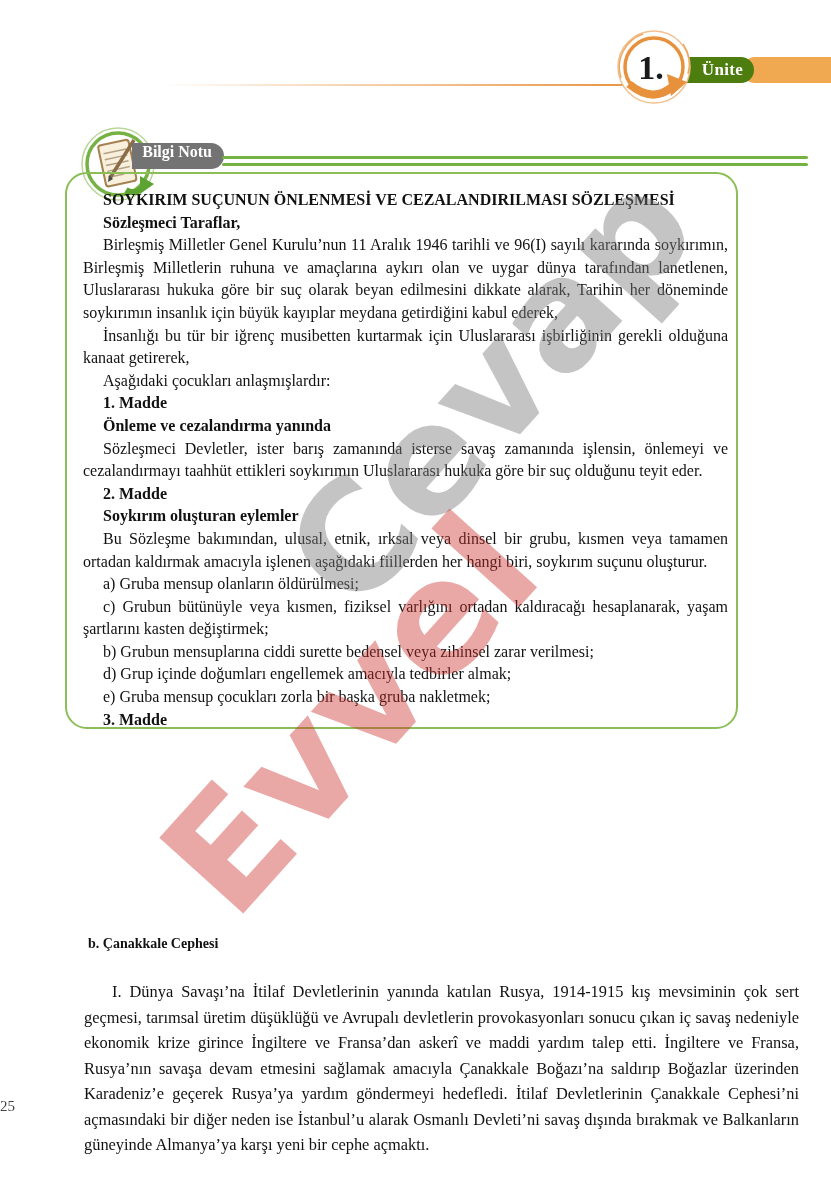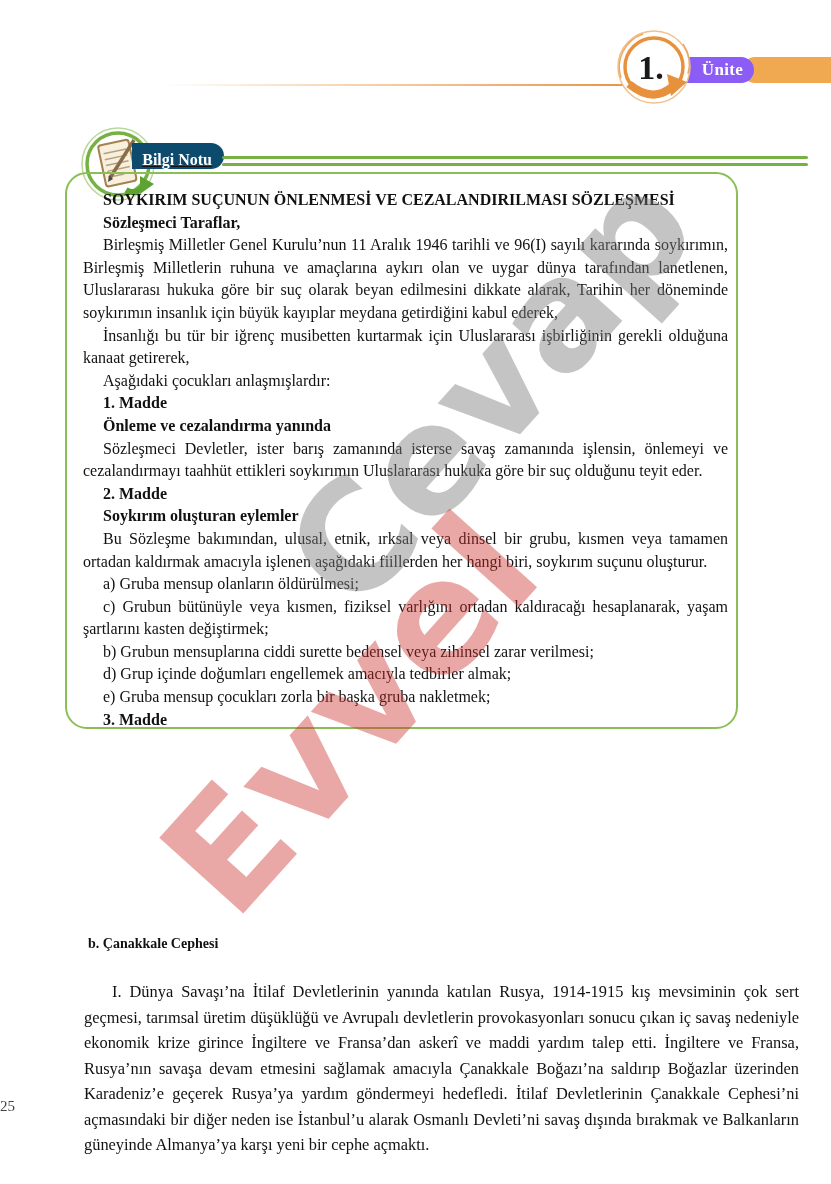--- a/index.html
+++ b/index.html
@@ -8,30 +8,30 @@
     font-family:"Liberation Serif", serif;color:#111;overflow:hidden;
   }
   [data-name]{box-sizing:border-box;}
 
   
   .top-line{position:absolute;left:160px;top:84px;width:480px;height:2px;
     background:linear-gradient(to right, rgba(232,145,61,0), #E8913D);}
   .unit-bar-light{position:absolute;left:742px;top:57px;width:89px;height:26px;
     background:#F0A951;border-radius:13px 0 0 13px;}
   .unit-pill{position:absolute;left:682px;top:57px;width:72px;height:26px;
-    background:#8b5cf6;border-radius:0 14px 14px 0;display:flex;align-items:center;
+    background:#4d7c0f;border-radius:0 14px 14px 0;display:flex;align-items:center;
     justify-content:flex-end;padding-right:11px;}
   .unit-pill span{color:#fff;font-weight:bold;font-size:17px;letter-spacing:.3px;}
   .unit-badge{position:absolute;left:613px;top:28px;width:82px;height:82px;}
 
   
   .bilgi-icon{position:absolute;left:78px;top:124px;width:80px;height:80px;}
   .bilgi-pill{position:absolute;left:132px;top:143px;width:92px;height:26px;
-    background:#0c4a6e;border-radius:0 13px 13px 0;display:flex;align-items:flex-end;
-    justify-content:flex-end;padding-right:12px;text-decoration:underline;}
+    background:#737373;border-radius:0 13px 13px 0;display:flex;align-items:flex-start;
+    justify-content:flex-end;padding-right:12px;}
   .bilgi-pill span{color:#fff;font-weight:bold;font-size:16px;}
   .green-line{position:absolute;height:3px;background:#76B243;border-radius:2px;}
   .green-line.a{left:222px;top:156px;width:586px;}
   .green-line.b{left:222px;top:163px;width:586px;}
 
   
   .note-box{position:absolute;left:65px;top:172px;width:673px;height:557px;
     border:2px solid #8CBE57;border-radius:22px;padding:15px 8px 0 16px;overflow:hidden;
     background:transparent;}
   .para{margin:0;text-indent:20px;text-align:justify;

